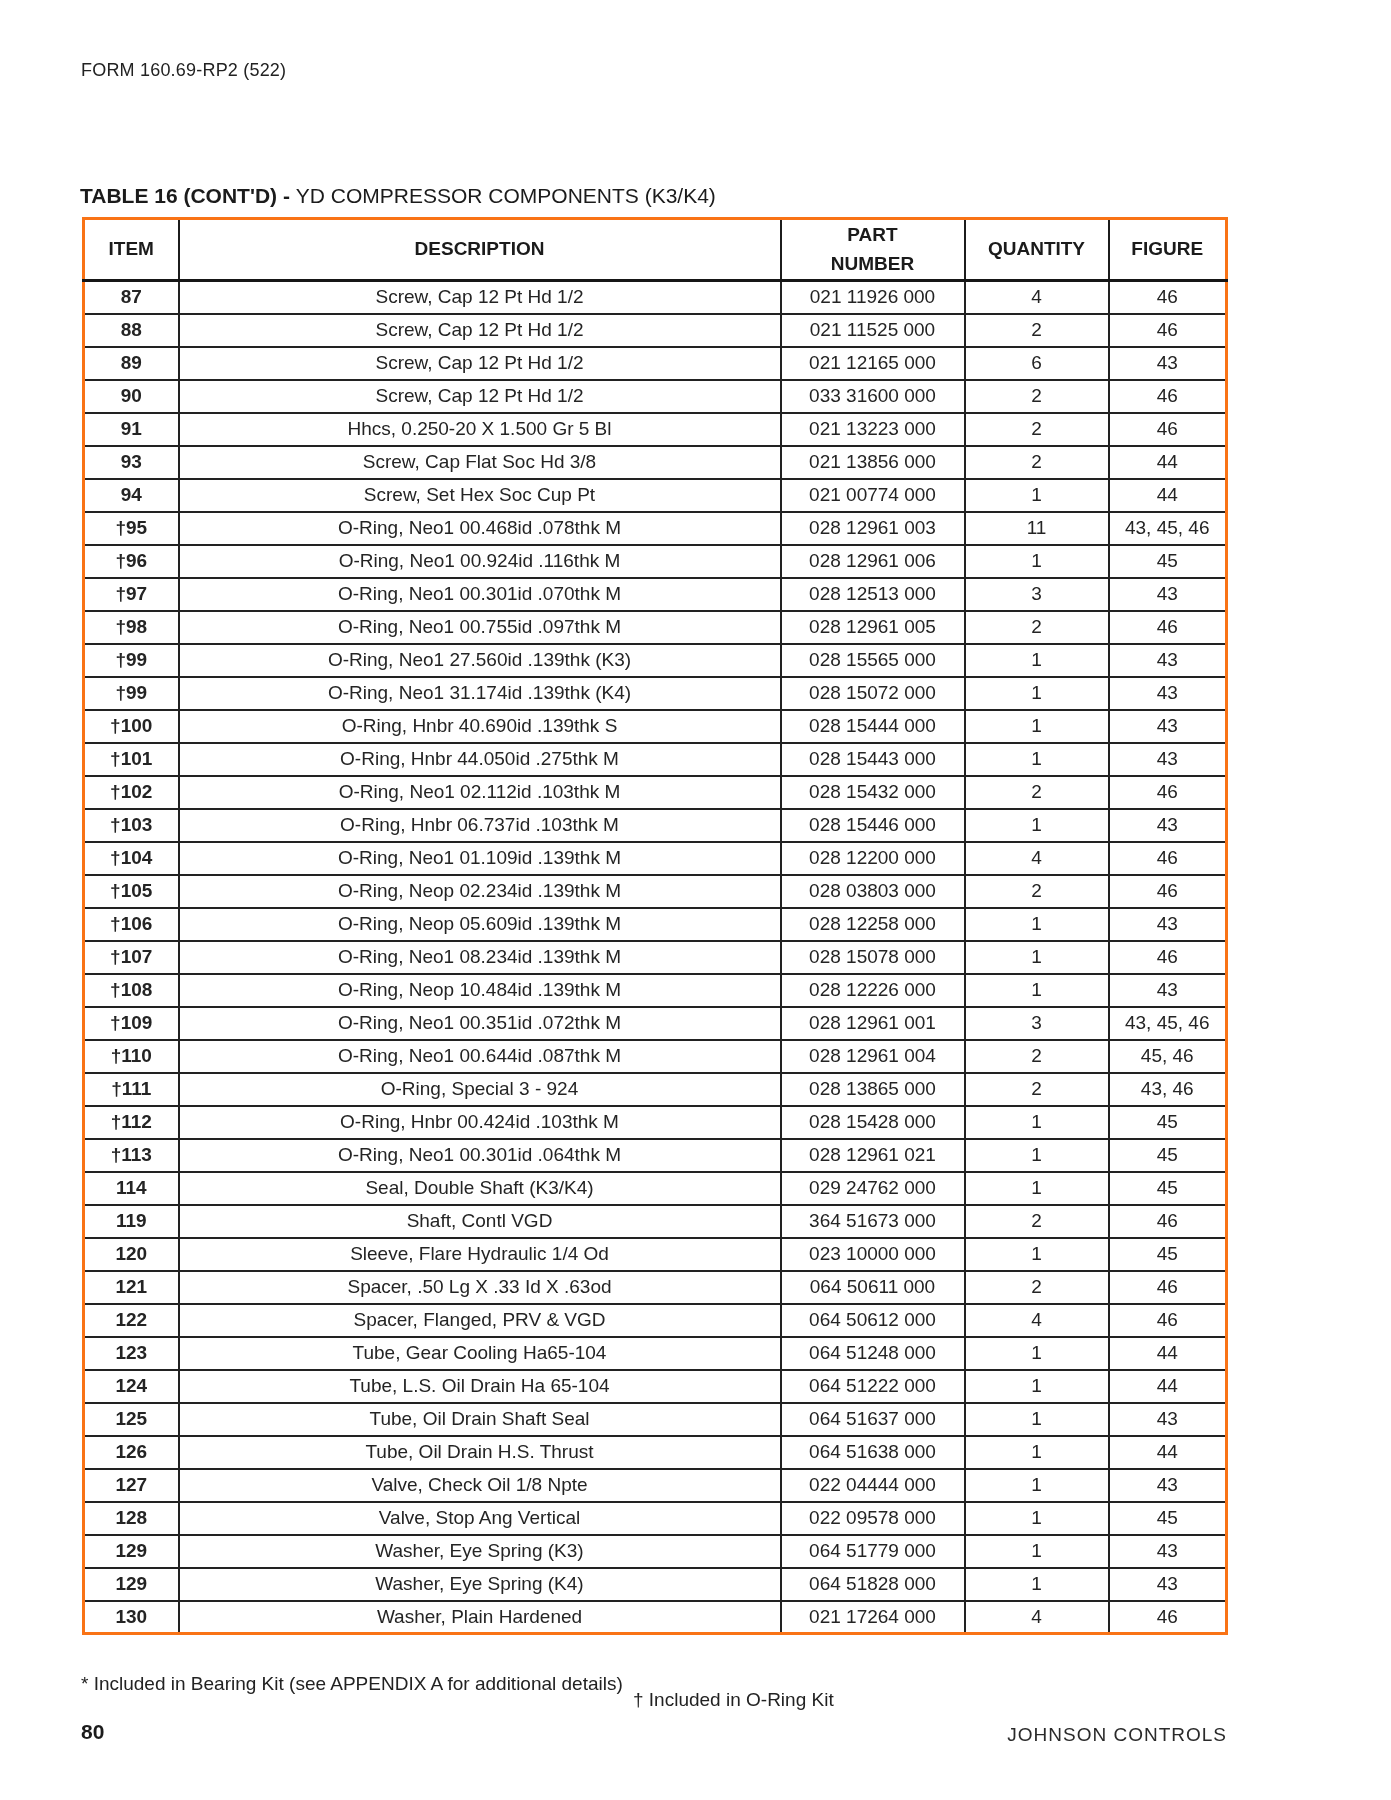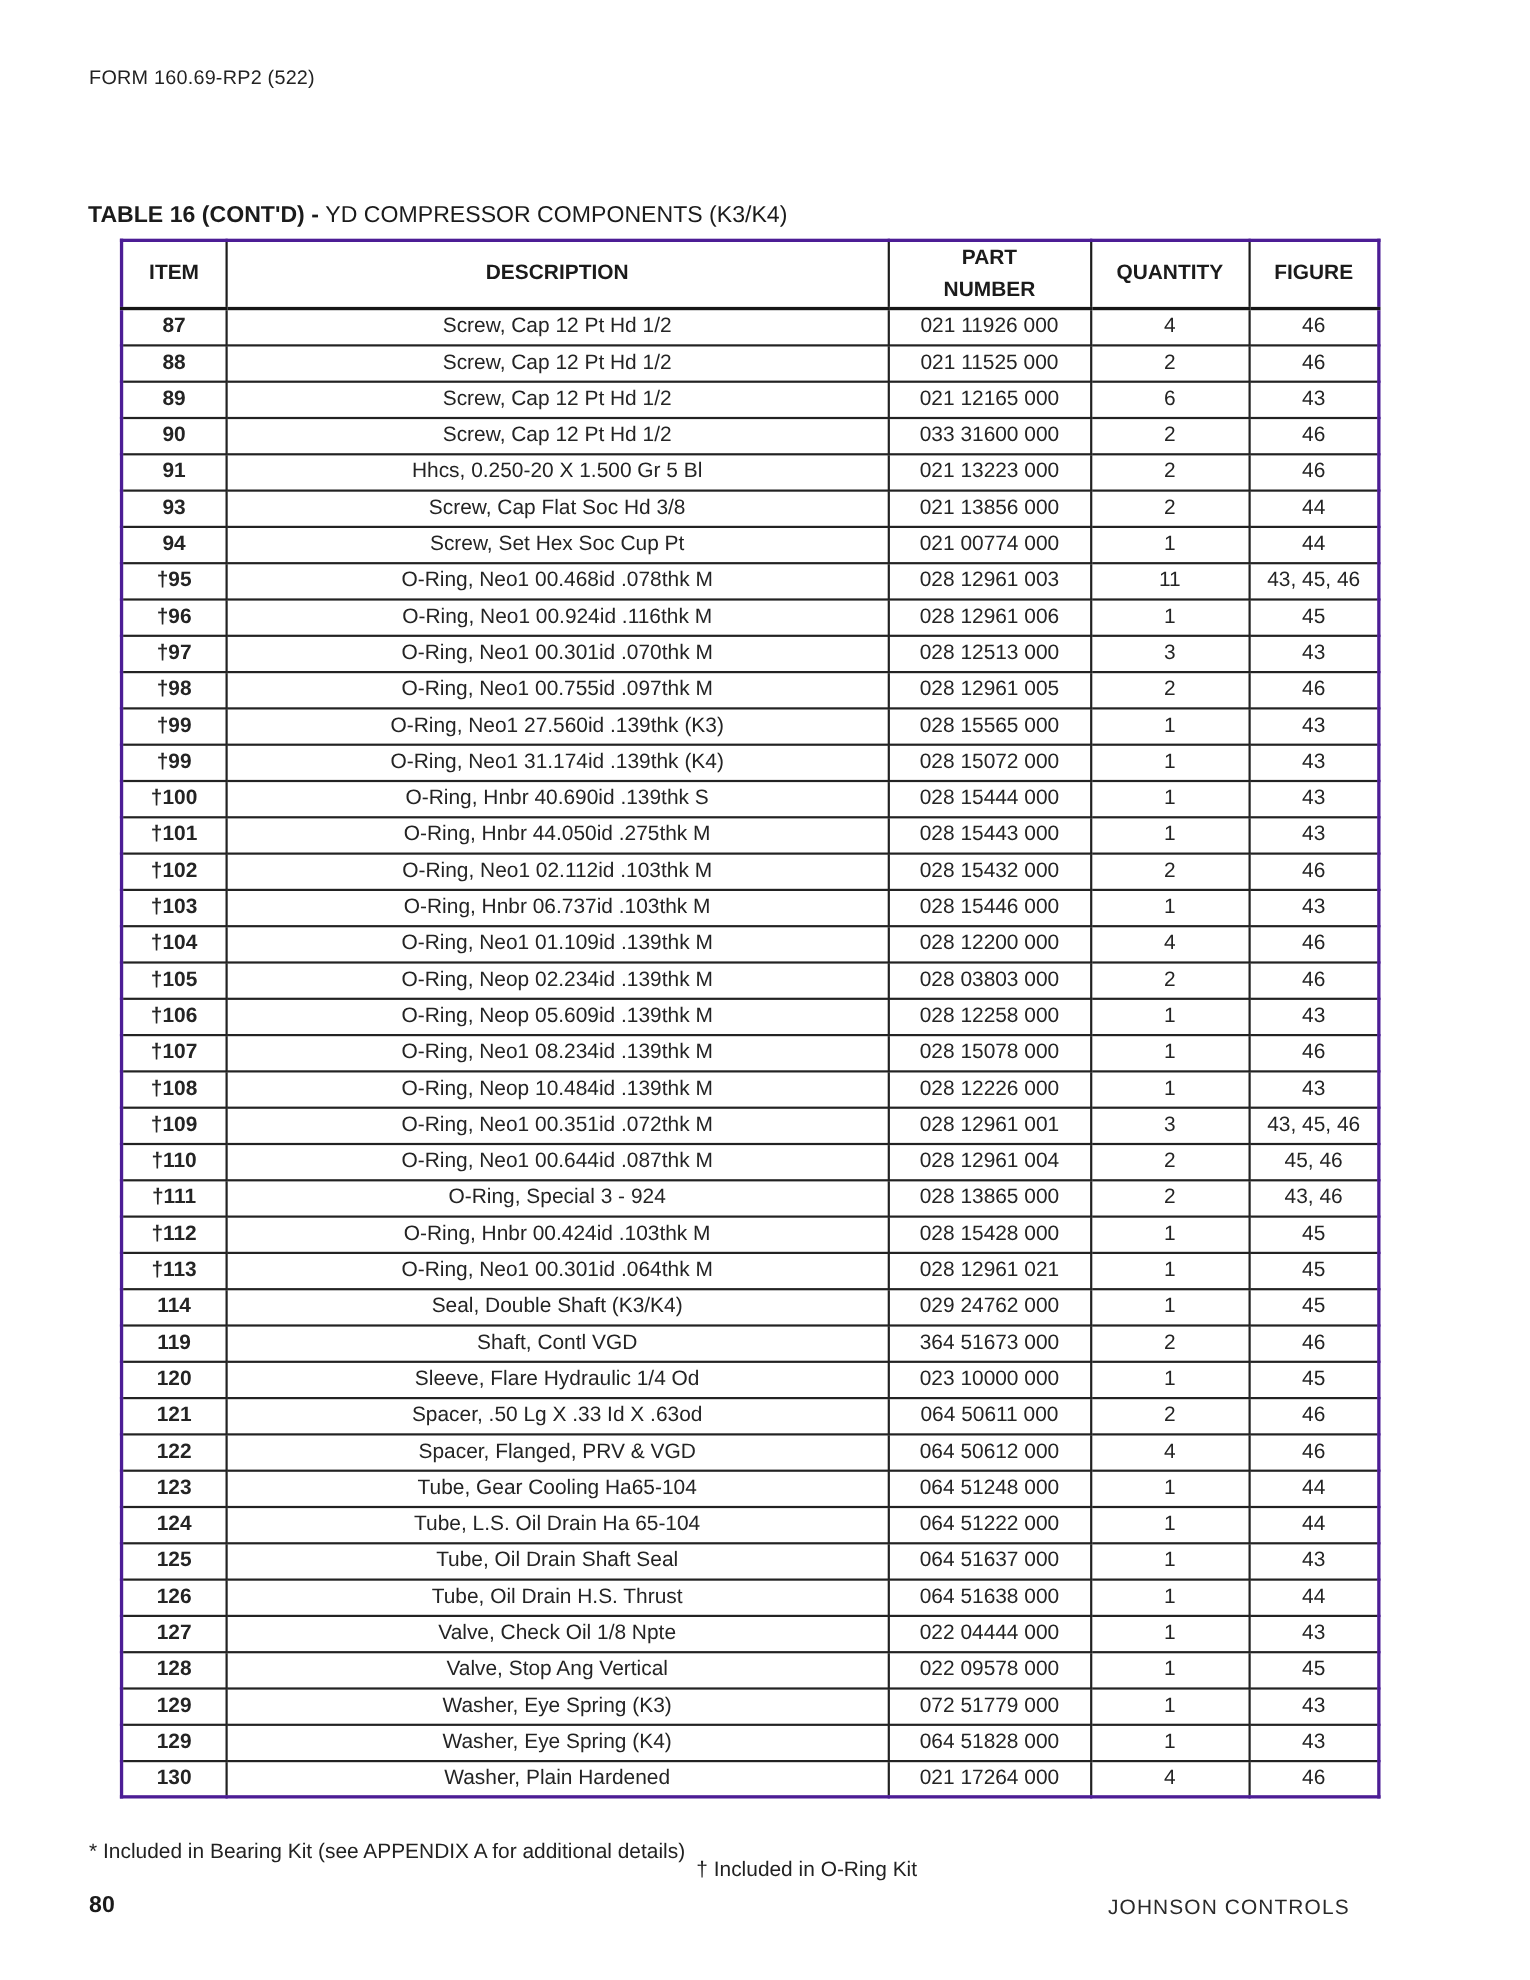--- a/index.html
+++ b/index.html
@@ -15,22 +15,21 @@
     font-size:18px; letter-spacing:0.2px; color:#222;
   }
   .table-title {
     position:absolute; left:80px; top:184px;
     font-size:21px; font-weight:normal; white-space:nowrap; color:#1b1b1b;
   }
   .table-title .bold { font-weight:bold; }
   table.parts {
     position:absolute; left:82px; top:217px; width:1143px;
     border-collapse:collapse; table-layout:fixed;
-    border:3px solid #4c1d95;
-    margin-left:27px;
+    border:3px solid #f97316;
   }
   table.parts th {
     font-weight:bold; font-size:19px; height:62px;
     border:2px solid #1c1c1c; border-bottom:3px solid #161616;
     text-align:center; vertical-align:middle;
     white-space:pre-line; line-height:1.5; color:#1b1b1b;
   }
   table.parts td {
     font-size:19px; height:33px; padding:0;
     border:2px solid #222222;
@@ -342,21 +341,21 @@
       <tr>
         <td class="item-cell">128</td>
         <td class="description-cell">Valve, Stop Ang Vertical</td>
         <td class="part-number-cell">022 09578 000</td>
         <td class="quantity-cell">1</td>
         <td class="figure-cell">45</td>
       </tr>
       <tr>
         <td class="item-cell">129</td>
         <td class="description-cell">Washer, Eye Spring (K3)</td>
-        <td class="part-number-cell">072 51779 000</td>
+        <td class="part-number-cell">064 51779 000</td>
         <td class="quantity-cell">1</td>
         <td class="figure-cell">43</td>
       </tr>
       <tr>
         <td class="item-cell">129</td>
         <td class="description-cell">Washer, Eye Spring (K4)</td>
         <td class="part-number-cell">064 51828 000</td>
         <td class="quantity-cell">1</td>
         <td class="figure-cell">43</td>
       </tr>

